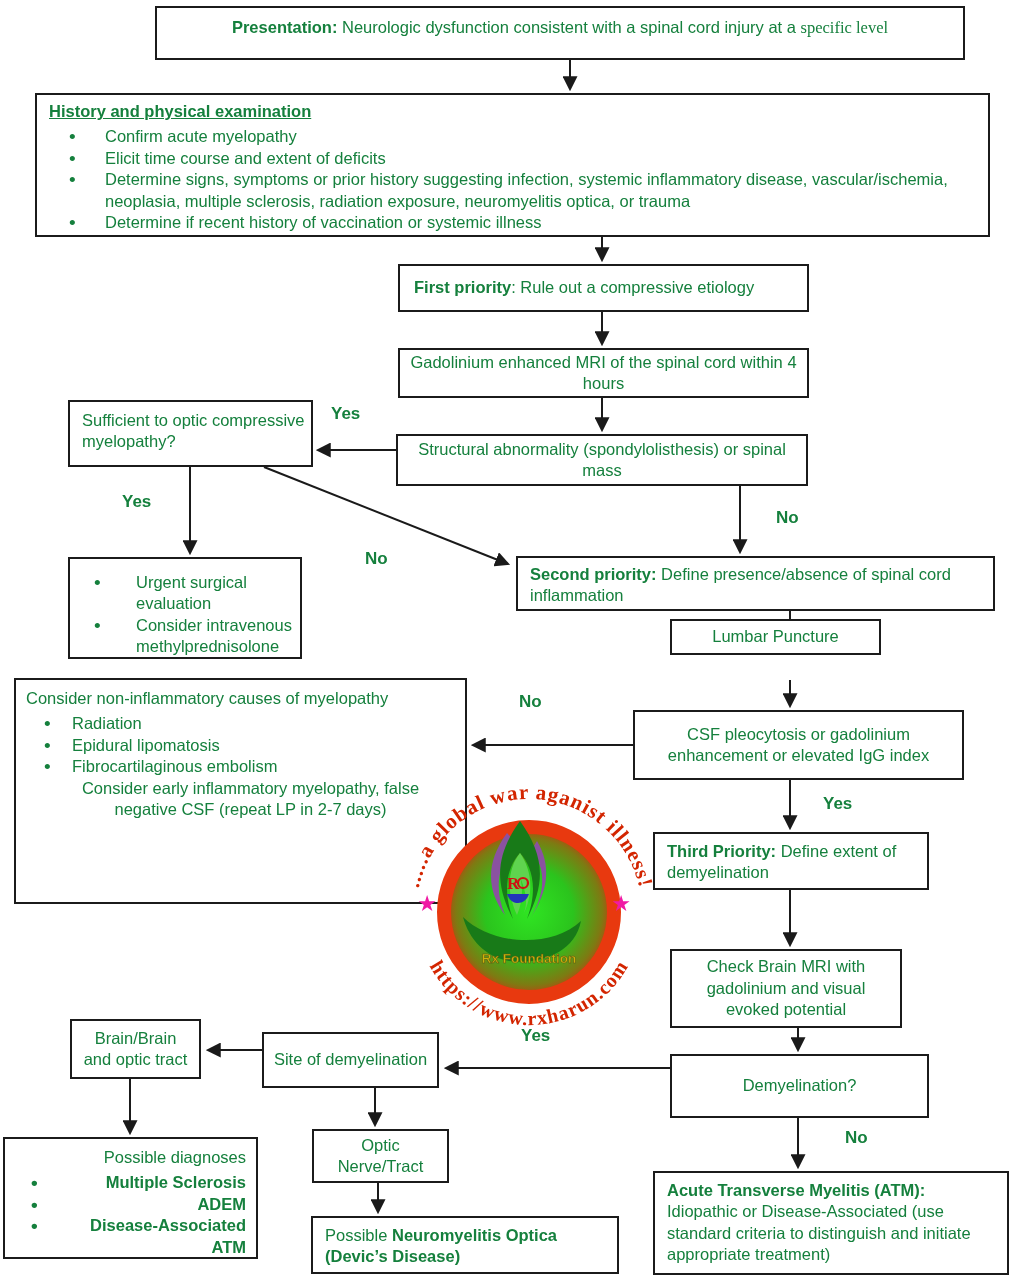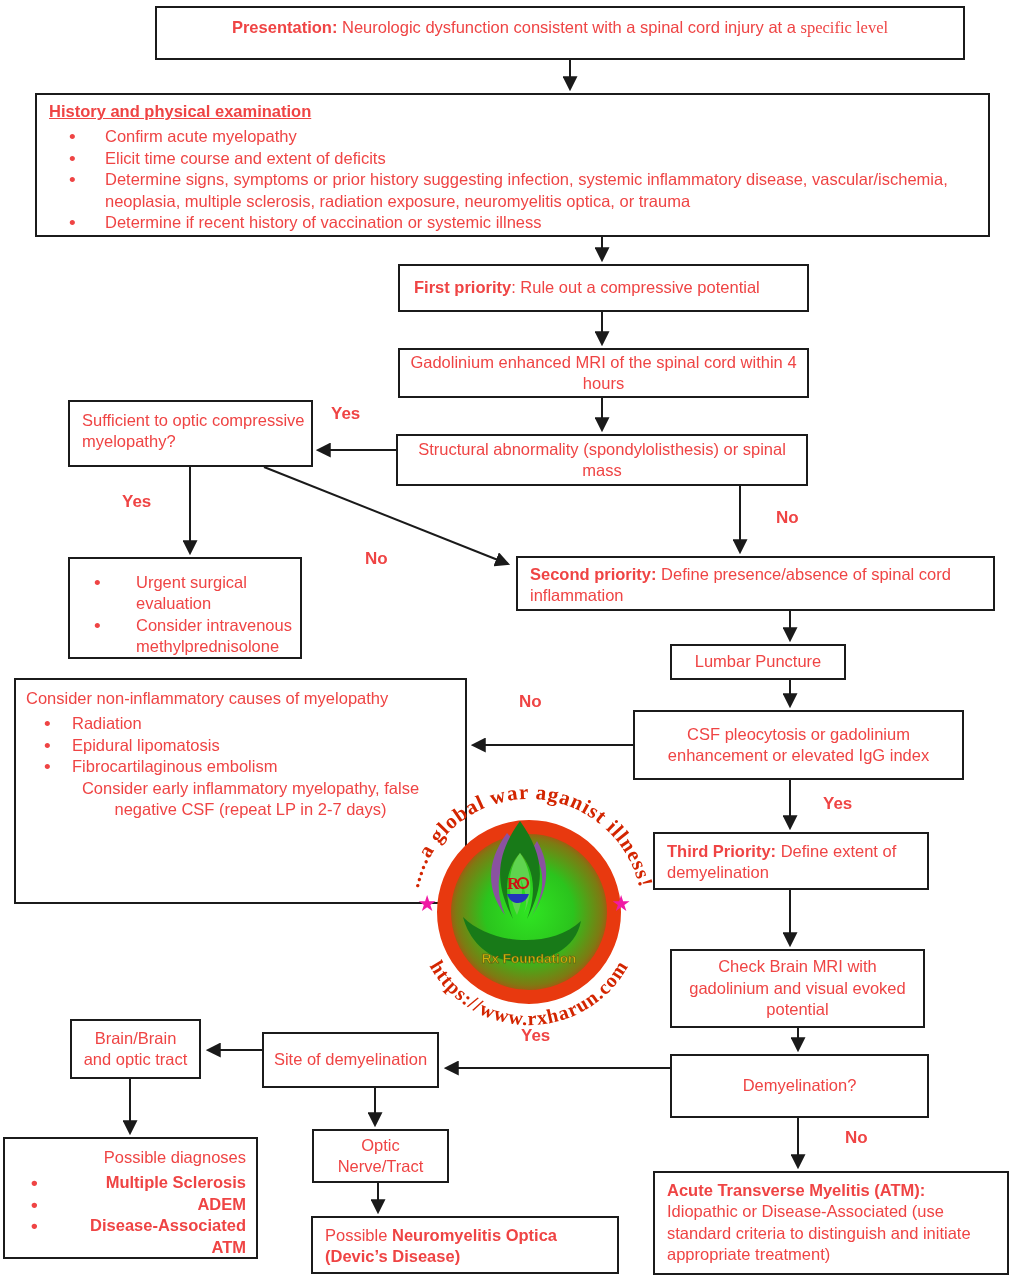--- a/index.html
+++ b/index.html
@@ -1,17 +1,17 @@
 <!DOCTYPE html>
 <html><head>
 <meta charset="utf-8">
 <style>
   html,body{margin:0;padding:0;background:#ffffff;}
   .canvas{position:relative;width:1015px;height:1280px;background:#fff;
-          font-family:"Liberation Sans",sans-serif;color:#ef4444;overflow:hidden;}
+          font-family:"Liberation Sans",sans-serif;color:#15803d;overflow:hidden;}
   .node{position:absolute;border:2px solid #1b1b1b;background:#fff;box-sizing:border-box;
         font-size:16.5px;line-height:1.3;z-index:2;}
   .cen{display:flex;align-items:center;justify-content:center;text-align:center;padding:2px 8px;}
   .b{font-weight:bold;}
   .u{font-weight:bold;text-decoration:underline;}
   .serif{font-family:"Liberation Serif",serif;}
   ul{list-style:none;margin:4px 0 0 0;padding:0;}
   li{position:relative;margin:0;}
   li::before{content:"\2022";position:absolute;left:0;top:-1px;font-size:19px;}
 
@@ -19,27 +19,27 @@
   #presentation{left:155px;top:6px;width:810px;height:54px;padding-top:9px;text-align:center;}
   #history{left:35px;top:93px;width:955px;height:144px;padding:6px 12px;}
   #history li{padding-left:36px;margin-left:20px;}
   #first{left:398px;top:264px;width:411px;height:48px;display:flex;align-items:center;padding-left:14px;}
   #mri{left:398px;top:348px;width:411px;height:50px;}
   #sufficient{left:68px;top:400px;width:245px;height:67px;padding:8px 4px 0 12px;}
   #structural{left:396px;top:434px;width:412px;height:52px;padding:2px 2px;}
   #urgent{left:68px;top:557px;width:234px;height:102px;padding-top:9px;}
   #urgent li{padding-left:42px;margin-left:24px;}
   #second{left:516px;top:556px;width:479px;height:55px;padding:6px 10px 0 12px;}
-  #lumbar{left:670px;top:644px;width:176px;height:36px;}
+  #lumbar{left:670px;top:619px;width:211px;height:36px;}
   #csf{left:633px;top:710px;width:331px;height:70px;}
   #noninflammatory{left:14px;top:678px;width:453px;height:226px;padding:8px 10px;}
   #noninflammatory li{padding-left:28px;margin-left:18px;}
   #noninflammatory .note{text-align:center;padding-left:20px;}
   #third{left:653px;top:832px;width:276px;height:58px;padding:7px 10px 0 12px;}
-  #brainmri{left:670px;top:949px;width:255px;height:79px;}
+  #brainmri{left:670px;top:949px;width:232px;height:79px;}
   #demyelination{left:670px;top:1054px;width:259px;height:64px;}
   #site{left:262px;top:1032px;width:177px;height:56px;}
   #braintract{left:70px;top:1019px;width:131px;height:60px;}
   #possdiag{left:3px;top:1137px;width:255px;height:122px;padding:8px 10px;text-align:right;}
   #possdiag li{padding-left:34px;margin-left:16px;font-weight:bold;}
   #optic{left:312px;top:1129px;width:137px;height:54px;}
   #neuro{left:311px;top:1216px;width:308px;height:58px;padding:7px 10px 0 12px;}
   #atm{left:653px;top:1171px;width:356px;height:104px;padding:7px 10px 0 12px;}
 
   .edge-label{position:absolute;font-weight:bold;font-size:17px;z-index:3;}
@@ -101,21 +101,21 @@
     <ul>
       <li>Confirm acute myelopathy</li>
       <li>Elicit time course and extent of deficits</li>
       <li>Determine signs, symptoms or prior history suggesting infection, systemic inflammatory disease, vascular/ischemia, neoplasia, multiple sclerosis, radiation exposure, neuromyelitis optica, or trauma</li>
       <li>Determine if recent history of vaccination or systemic illness</li>
     </ul>
   </div>
 
   <div class="node" id="first">
     <div>
-      <span class="b">First priority</span><span>: Rule out a compressive potential</span>
+      <span class="b">First priority</span><span>: Rule out a compressive etiology</span>
     </div>
   </div>
 
   <div class="node cen" id="mri">
     <span>Gadolinium enhanced MRI of the spinal cord within 4 hours</span>
   </div>
 
   <div class="node" id="sufficient">
     <span>Sufficient to optic compressive myelopathy?</span>
   </div>

